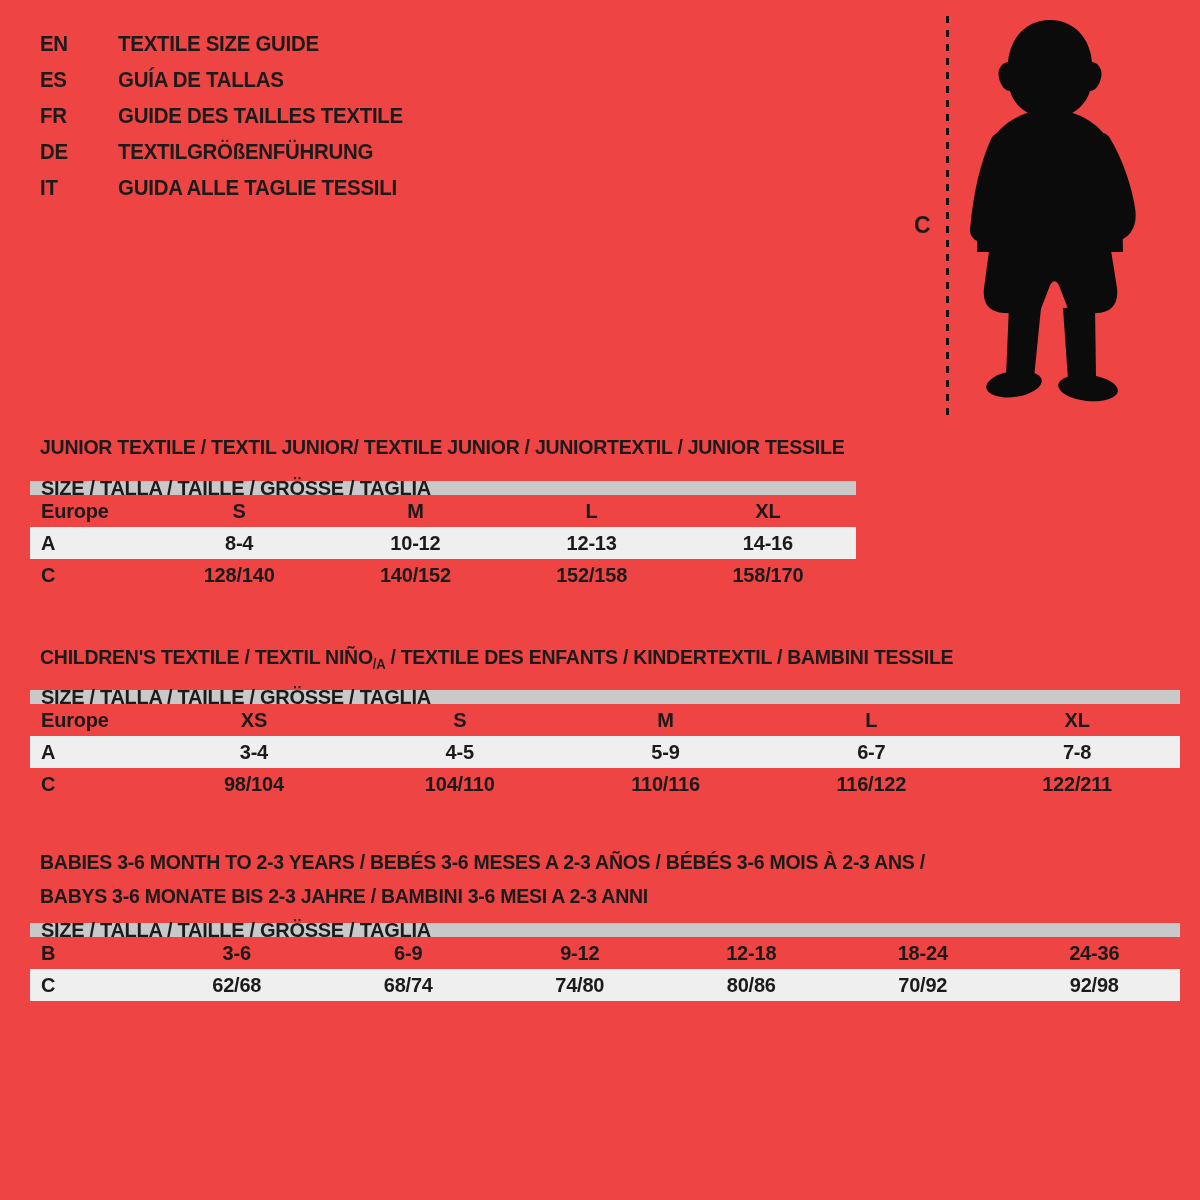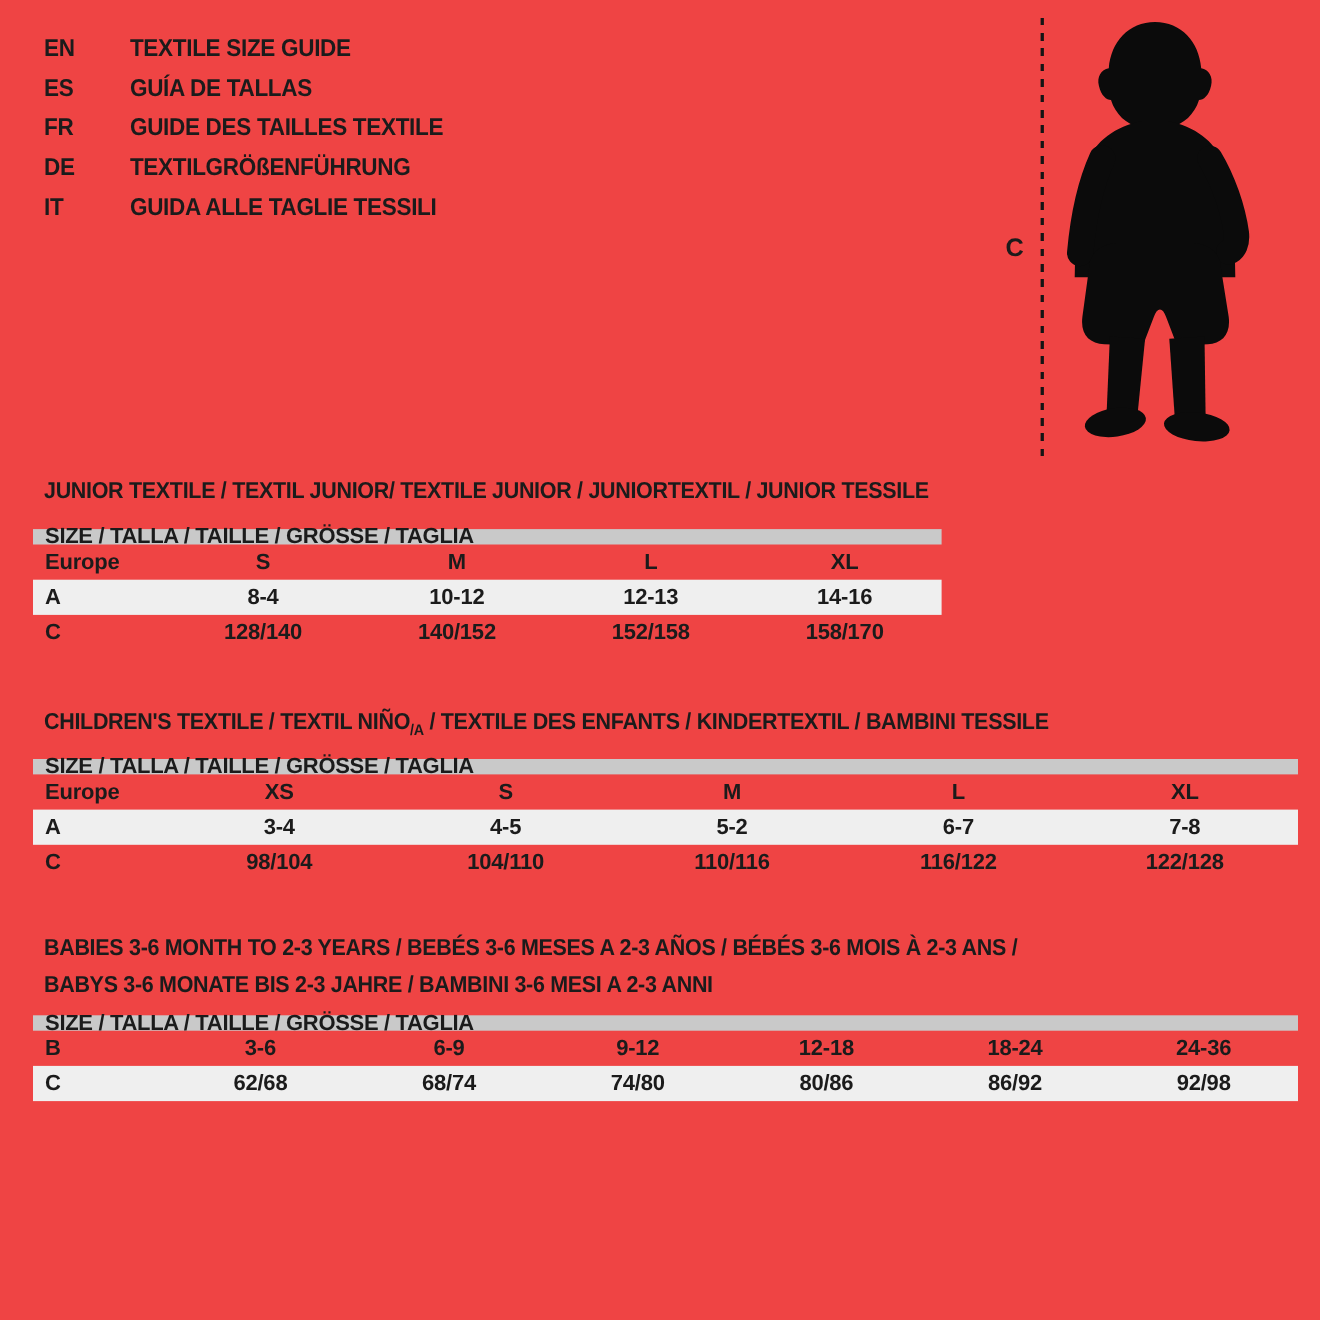--- a/index.html
+++ b/index.html
@@ -138,31 +138,31 @@
       <span class="cell">XS</span>
       <span class="cell">S</span>
       <span class="cell">M</span>
       <span class="cell">L</span>
       <span class="cell">XL</span>
     </div>
     <div class="t-row alt">
       <span class="cell-label">A</span>
       <span class="cell">3-4</span>
       <span class="cell">4-5</span>
-      <span class="cell">5-2</span>
+      <span class="cell">5-9</span>
       <span class="cell">6-7</span>
       <span class="cell">7-8</span>
     </div>
     <div class="t-row">
       <span class="cell-label">C</span>
       <span class="cell">98/104</span>
       <span class="cell">104/110</span>
       <span class="cell">110/116</span>
       <span class="cell">116/122</span>
-      <span class="cell">122/128</span>
+      <span class="cell">122/211</span>
     </div>
   </div>
 
   <div class="section-title condense" style="top:849px;">BABIES 3-6 MONTH TO 2-3 YEARS / BEBÉS 3-6 MESES A 2-3 AÑOS / BÉBÉS 3-6 MOIS À 2-3 ANS /</div>
   <div class="section-title condense" style="top:883px;">BABYS 3-6 MONATE BIS 2-3 JAHRE / BAMBINI 3-6 MESI A 2-3 ANNI</div>
   <div class="size-table w-wide" style="top:923px;">
     <div class="t-header">
       <span>SIZE / TALLA / TAILLE / GRÖSSE / TAGLIA</span>
     </div>
     <div class="t-row">
@@ -173,19 +173,19 @@
       <span class="cell">12-18</span>
       <span class="cell">18-24</span>
       <span class="cell">24-36</span>
     </div>
     <div class="t-row alt">
       <span class="cell-label">C</span>
       <span class="cell">62/68</span>
       <span class="cell">68/74</span>
       <span class="cell">74/80</span>
       <span class="cell">80/86</span>
-      <span class="cell">86/92</span>
+      <span class="cell">70/92</span>
       <span class="cell">92/98</span>
     </div>
   </div>
 
 
 </div>
 
 </body></html>

